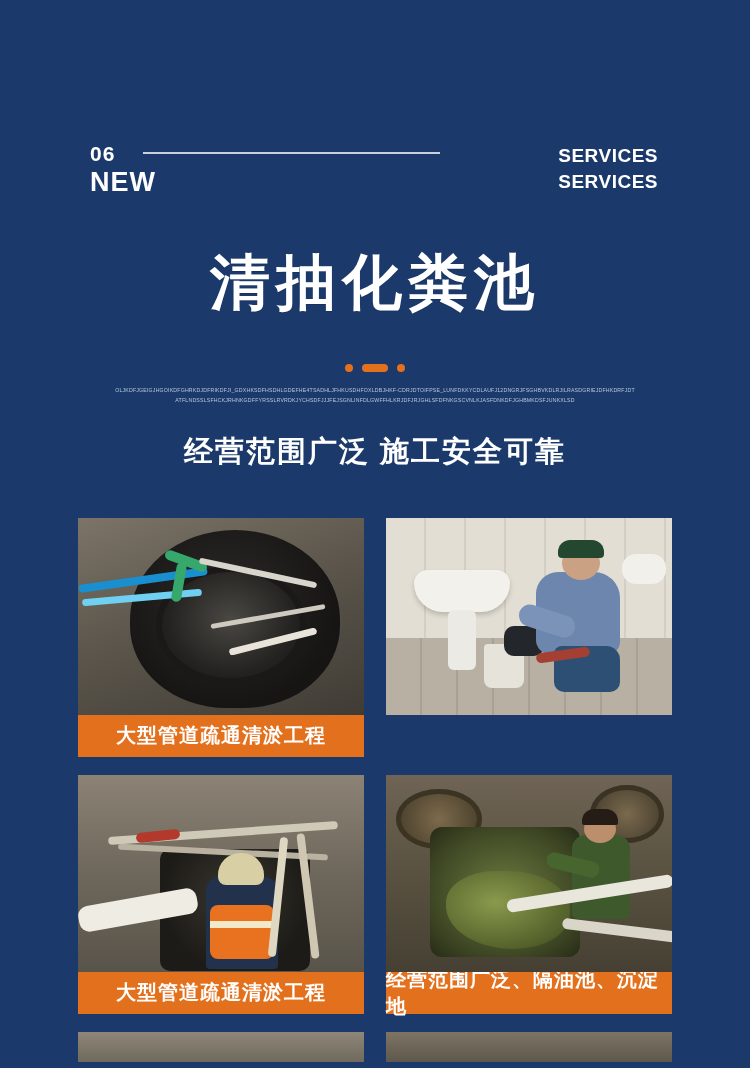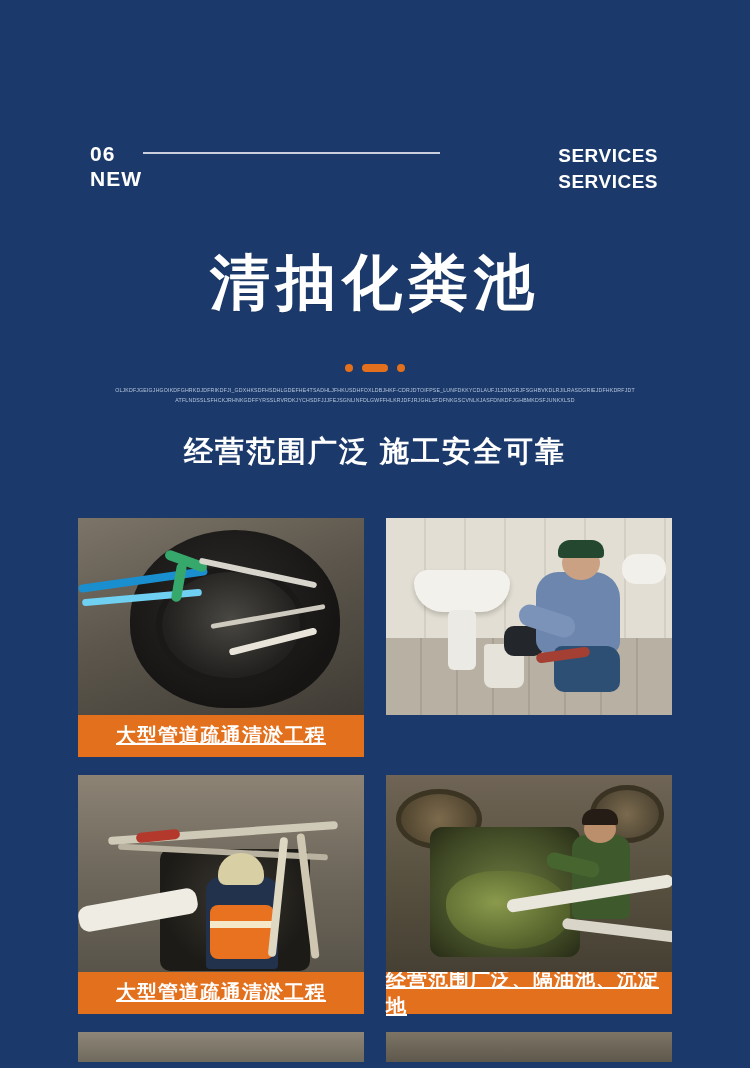--- a/index.html
+++ b/index.html
@@ -27,21 +27,21 @@
     top: 142px;
     line-height: 1.18;
   }
   .num-block .num {
     font-size: 21px;
     font-weight: bold;
     letter-spacing: 1px;
     color: #ffffff;
   }
   .num-block .new {
-    font-size: 21px;
+    font-size: 27px;
     font-weight: bold;
     letter-spacing: 1px;
     color: #ffffff;
   }
   .head-rule {
     position: absolute;
     left: 143px;
     top: 152px;
     width: 297px;
     height: 2px;
@@ -111,21 +111,20 @@
     color: #ffffff;
   }
 
   
   .cards {
     margin: 46px auto 0;
     width: 594px;
     display: grid;
     grid-template-columns: 1fr 1fr;
     gap: 18px 22px;
-    text-decoration: underline;
   }
   .card {
     width: 286px;
   }
   .photo {
     width: 286px;
     height: 197px;
     position: relative;
     overflow: hidden;
     background: #6b6257;

